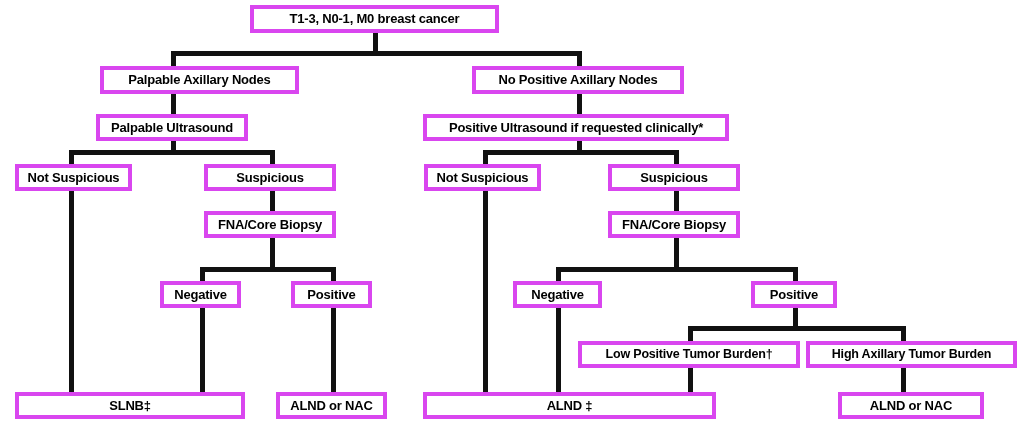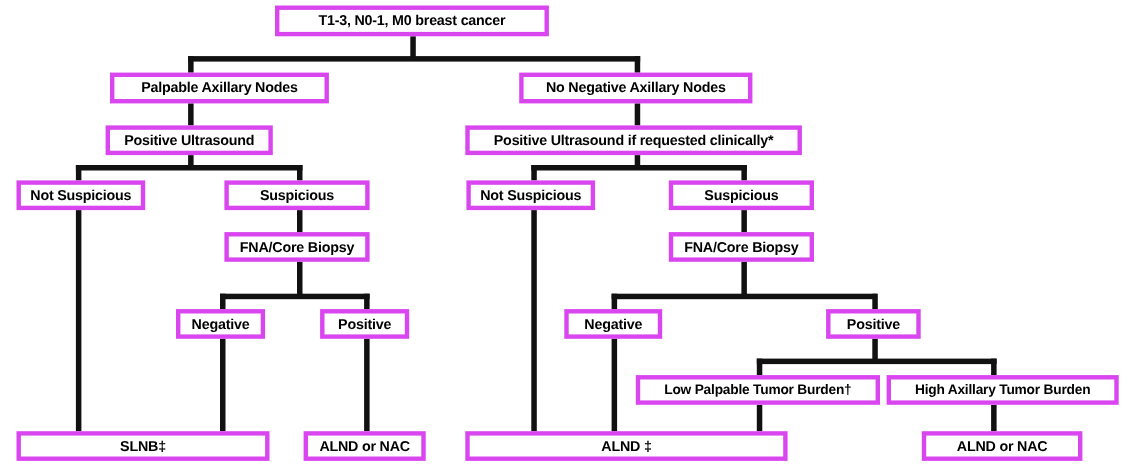--- a/index.html
+++ b/index.html
@@ -98,23 +98,23 @@
   <div class="edge v" style="left:901px; top:326px; height:16px;"></div>
 
   <div class="edge v" style="left:688px; top:368px; height:26px;"></div>
 
   <div class="edge v" style="left:901px; top:368px; height:26px;"></div>
 
   <div class="node" style="left:250px; top:5px; width:249px; height:28px;">T1-3, N0-1, M0 breast cancer</div>
 
   <div class="node" style="left:88px; top:66px; width:199px; height:28px;margin-left:12px;">Palpable Axillary Nodes</div>
 
-  <div class="node" style="left:472px; top:66px; width:212px; height:28px;">No Negative Axillary Nodes</div>
+  <div class="node" style="left:472px; top:66px; width:212px; height:28px;">No Positive Axillary Nodes</div>
 
-  <div class="node" style="left:96px; top:114px; width:152px; height:27px;">Positive Ultrasound</div>
+  <div class="node" style="left:96px; top:114px; width:152px; height:27px;">Palpable Ultrasound</div>
 
   <div class="node" style="left:423px; top:114px; width:306px; height:27px;">Positive Ultrasound if requested clinically*</div>
 
   <div class="node" style="left:15px; top:164px; width:117px; height:27px;">Not Suspicious</div>
 
   <div class="node" style="left:204px; top:164px; width:132px; height:27px;">Suspicious</div>
 
   <div class="node" style="left:424px; top:164px; width:117px; height:27px;">Not Suspicious</div>
 
   <div class="node" style="left:608px; top:164px; width:132px; height:27px;">Suspicious</div>
@@ -124,21 +124,21 @@
   <div class="node" style="left:608px; top:211px; width:132px; height:27px;">FNA/Core Biopsy</div>
 
   <div class="node" style="left:160px; top:281px; width:81px; height:27px;">Negative</div>
 
   <div class="node" style="left:291px; top:281px; width:81px; height:27px;">Positive</div>
 
   <div class="node" style="left:513px; top:281px; width:89px; height:27px;">Negative</div>
 
   <div class="node" style="left:751px; top:281px; width:86px; height:27px;">Positive</div>
 
-  <div class="node small" style="left:578px; top:341px; width:222px; height:27px;">Low Palpable Tumor Burden†</div>
+  <div class="node small" style="left:578px; top:341px; width:222px; height:27px;">Low Positive Tumor Burden†</div>
 
   <div class="node" style="left:15px; top:392px; width:230px; height:27px;">SLNB‡</div>
 
   <div class="node small" style="left:806px; top:341px; width:211px; height:27px;">High Axillary Tumor Burden</div>
 
   <div class="node" style="left:276px; top:392px; width:111px; height:27px;">ALND or NAC</div>
 
   <div class="node" style="left:423px; top:392px; width:293px; height:27px;">ALND ‡</div>
 
   <div class="node" style="left:838px; top:392px; width:146px; height:27px;">ALND or NAC</div>

